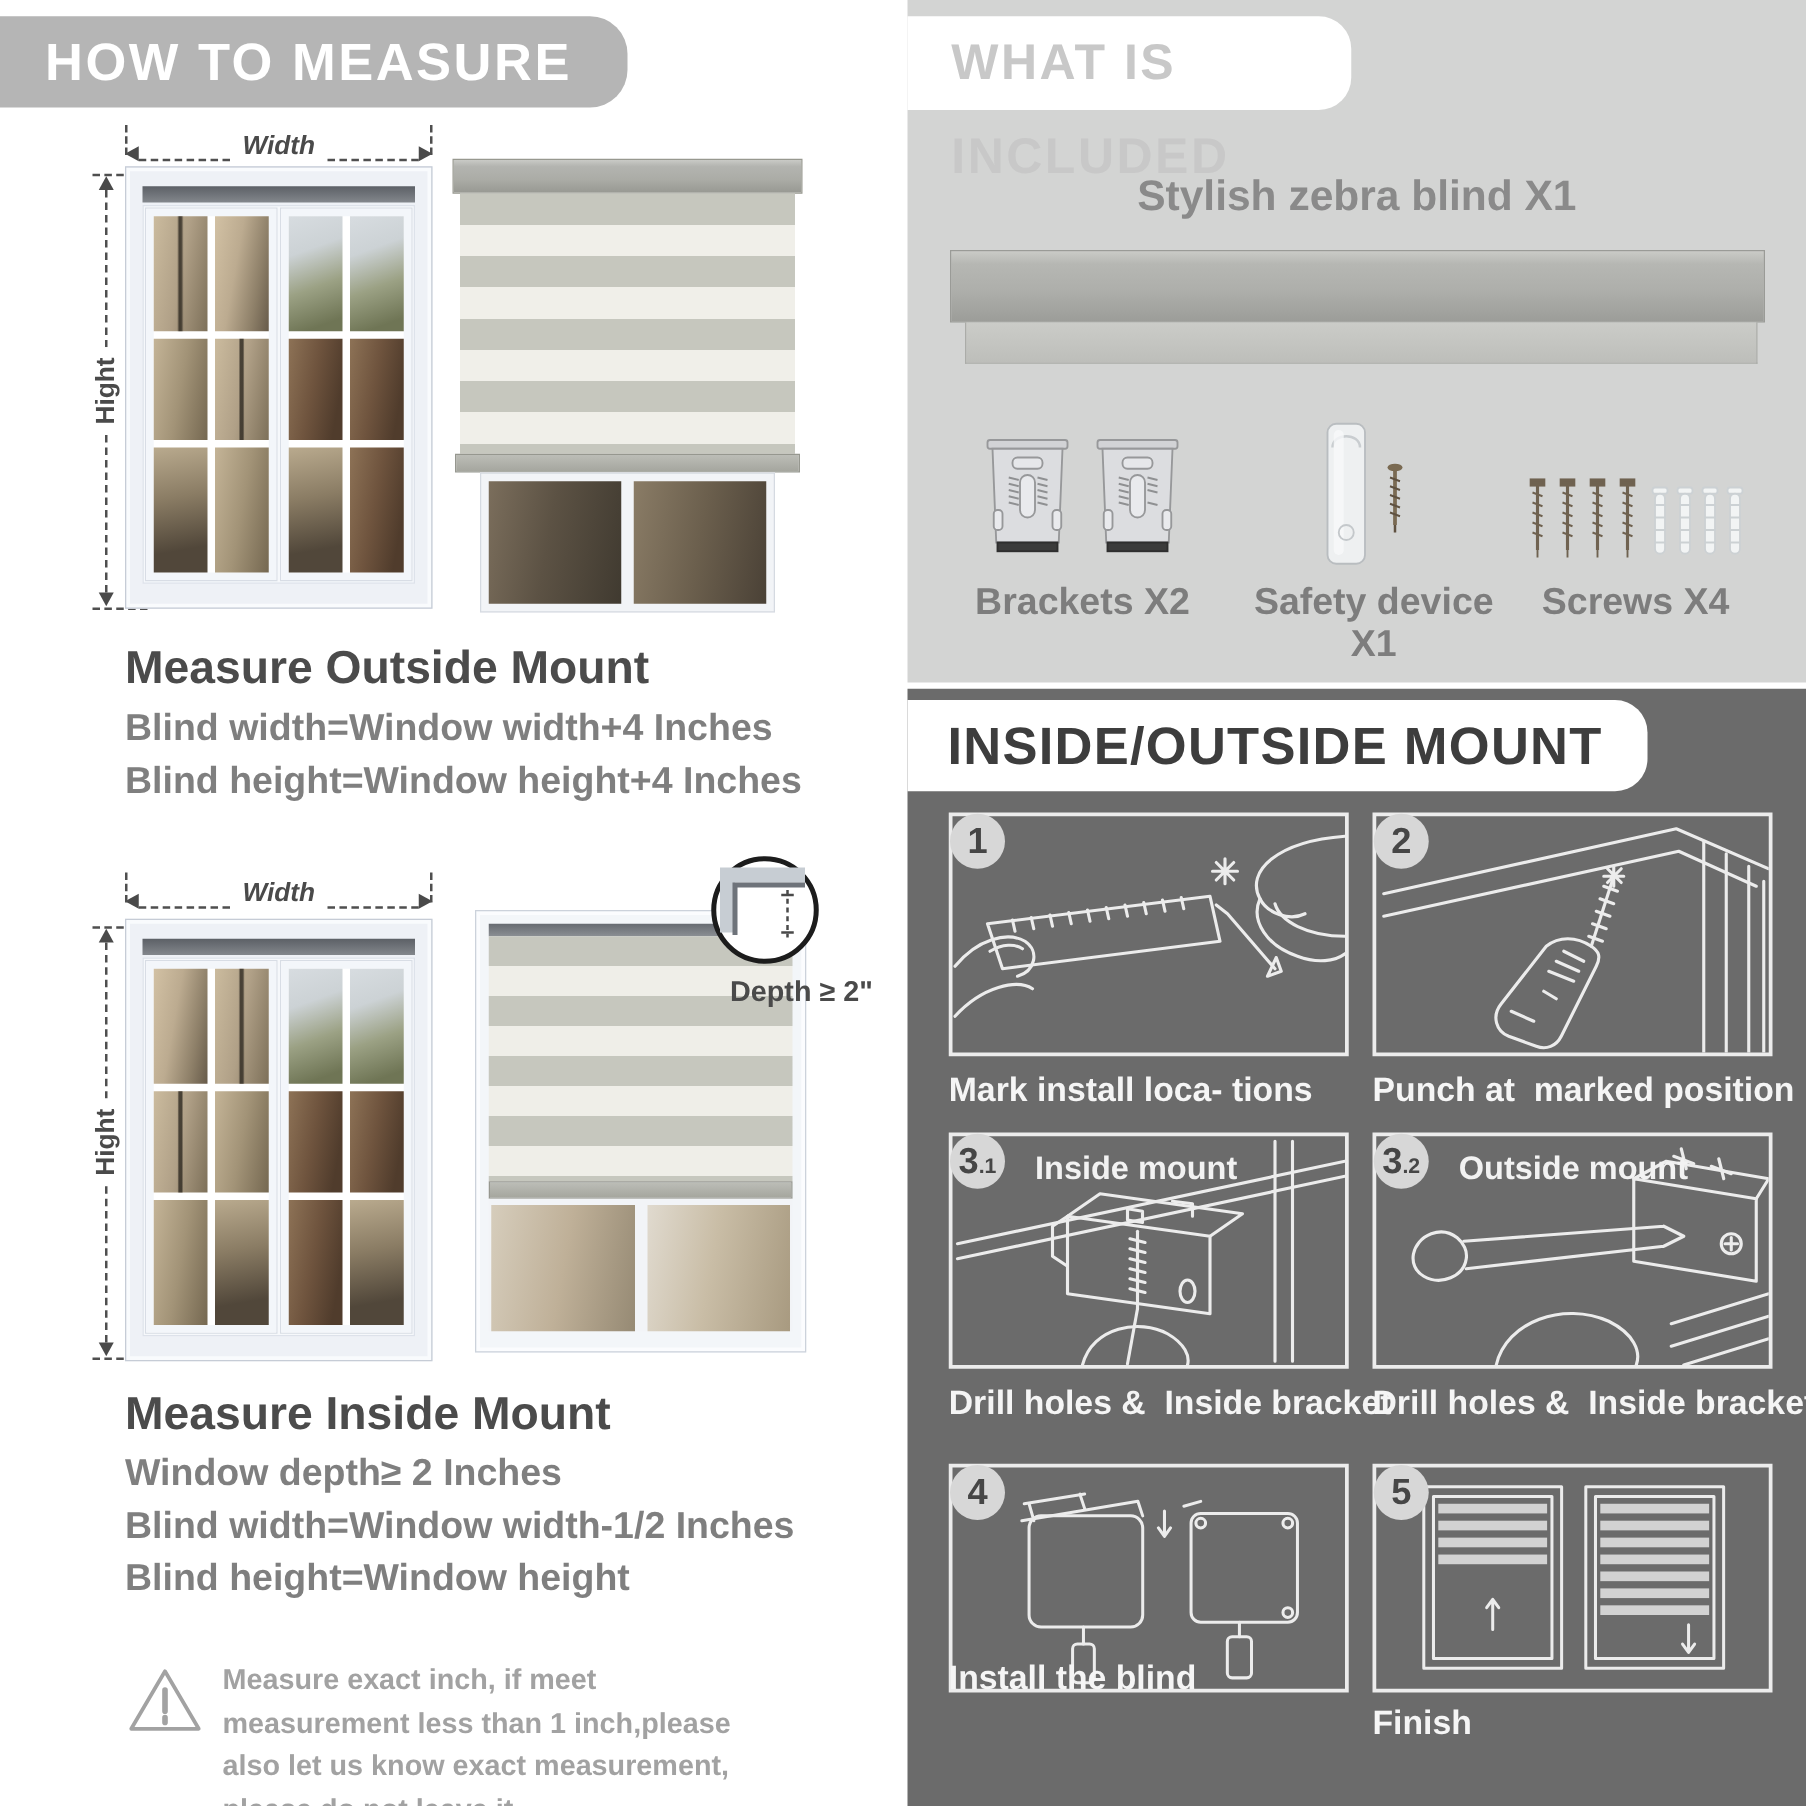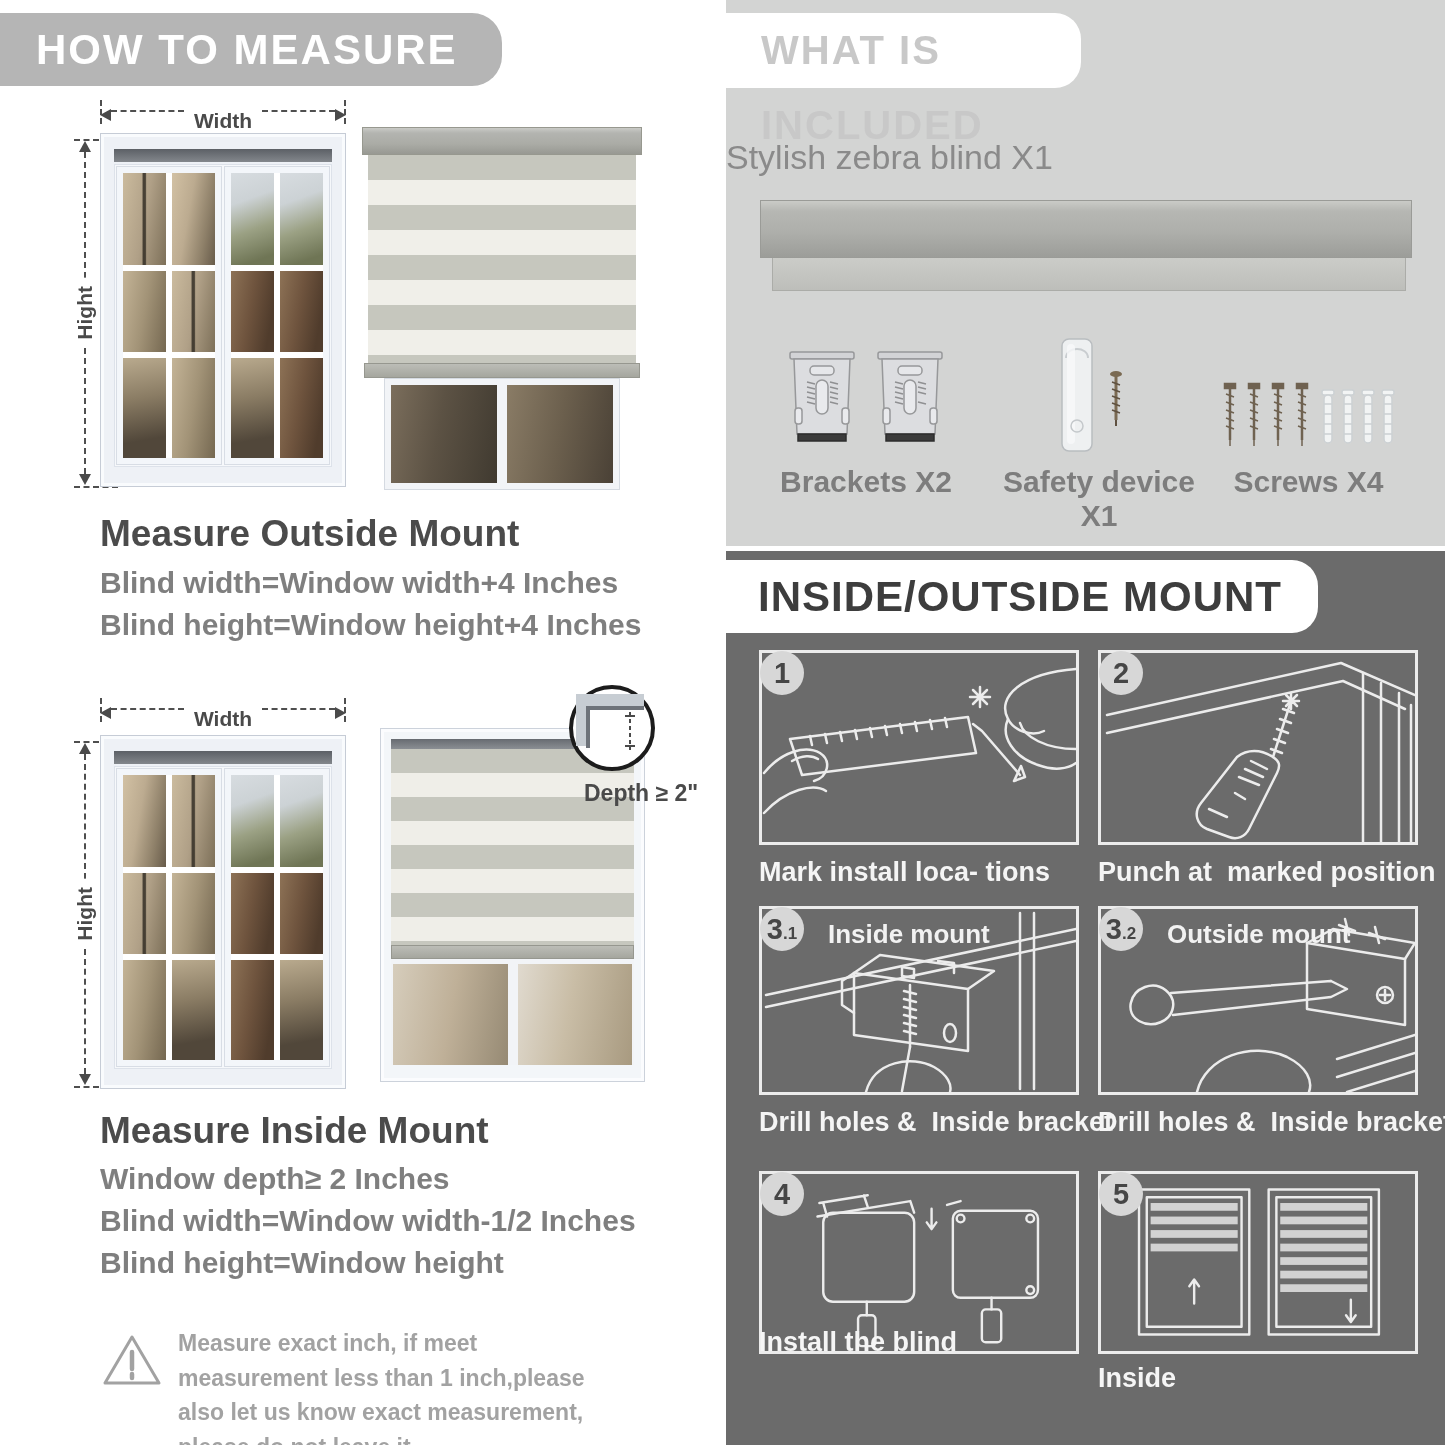--- a/index.html
+++ b/index.html
@@ -14,21 +14,21 @@
     font-weight:bold;font-size:40px;letter-spacing:2px;line-height:75px;padding-left:35px;}
   .banner-mount{background:#ffffff;border-radius:0 26px 26px 0;color:#3d3d3d;
     font-weight:bold;font-size:42px;letter-spacing:1px;line-height:73px;padding-left:32px;}
 
   
   .h-measure{font-size:37px;font-weight:bold;color:#4b4b4b;}
   .t-line{font-size:30px;font-weight:bold;color:#7f7f7f;}
   .warn-text{font-size:23px;color:#a2a2a2;line-height:1.5;font-weight:bold;}
 
   
-  .width-arrow{display:flex;align-items:flex-start;height:20px;}
+  .width-arrow{display:flex;align-items:flex-end;height:20px;font-style:italic;}
   .wa-line{flex:1;border-top:2px dashed #4f4f4f;margin-top:1px;}
   .wa-label{padding:0 10px;font-size:21px;font-weight:bold;color:#4a4a4a;white-space:nowrap;}
   .tri{width:0;height:0;}
   .tri-left{border-top:6px solid transparent;border-bottom:6px solid transparent;border-right:11px solid #4a4a4a;}
   .tri-right{border-top:6px solid transparent;border-bottom:6px solid transparent;border-left:11px solid #4a4a4a;}
   .tri-up{border-left:6px solid transparent;border-right:6px solid transparent;border-bottom:11px solid #4a4a4a;}
   .tri-down{border-left:6px solid transparent;border-right:6px solid transparent;border-top:11px solid #4a4a4a;}
   .v-tick{border-left:2px dashed #4f4f4f;width:0;height:24px;}
   .h-tick{border-top:2px dashed #4f4f4f;height:0;width:44px;}
   .height-arrow{width:14px;display:flex;flex-direction:column;align-items:center;}
@@ -62,21 +62,21 @@
   .mini-pane{flex:1;}
   .mp-dark1{background:linear-gradient(100deg,#7b6e5c 0%,#5c5244 45%,#403a30 100%);}
   .mp-dark2{background:linear-gradient(100deg,#8a7c66 0%,#6b5f4d 50%,#4a4136 100%);}
   .mp-lite1{background:linear-gradient(100deg,#d6cdbc 0%,#bfb098 50%,#968a74 100%);}
   .mp-lite2{background:linear-gradient(100deg,#e0dacf 0%,#c9bda6 45%,#a89a80 100%);}
   .inside-frame{background:#f3f6f9;border:1px solid #ccd2db;box-shadow:inset 0 0 0 3px #fbfcfe;
     box-sizing:border-box;padding:10px;}
 
   
   .included-panel{background:#d3d4d3;padding-left:11px;}
-  .product-title{font-size:34px;font-weight:normal;color:#8a8a8a;text-align:left;}
+  .product-title{font-size:34px;font-weight:bold;color:#8a8a8a;text-align:center;}
   .item-label{font-size:30px;font-weight:bold;color:#7d7d7d;text-align:center;}
   .rail-main{background:linear-gradient(180deg,#cacbc7 0%,#b6b7b3 18%,#aeafab 55%,#9c9d99 100%);
     border:1px solid #9a9b97;box-sizing:border-box;}
   .rail-under{background:linear-gradient(180deg,#cbccc8 0%,#bdbeba 100%);
     border:1px solid #abaca8;border-top:none;box-sizing:border-box;}
 
   
   .mount-panel{background:#6b6b6b;}
   .step-img{border:3px solid #ececec;box-sizing:border-box;background:#6b6b6b;}
   .step-badge{position:absolute;left:-2px;top:-2px;background:#d7d7d7;color:#464646;
@@ -484,16 +484,16 @@
           <rect x="180" y="86" width="90" height="8"></rect>
             <rect x="180" y="100" width="90" height="8"></rect>
           <rect x="180" y="114" width="90" height="8"></rect>
         </g>
         <g class="lineart">
           <path d="M91,134 L91,110 M86,116 L91,109 L96,116"></path>
           <path d="M253,130 L253,152 M248,146 L253,153 L258,146"></path>
         </g>
       </svg>
     </div>
-    <div class="abs step-caption" style="left:372px;top:812px;">Inside</div>
+    <div class="abs step-caption" style="left:372px;top:812px;">Finish</div>
   </div>
 
 </div>
 
 </body></html>

